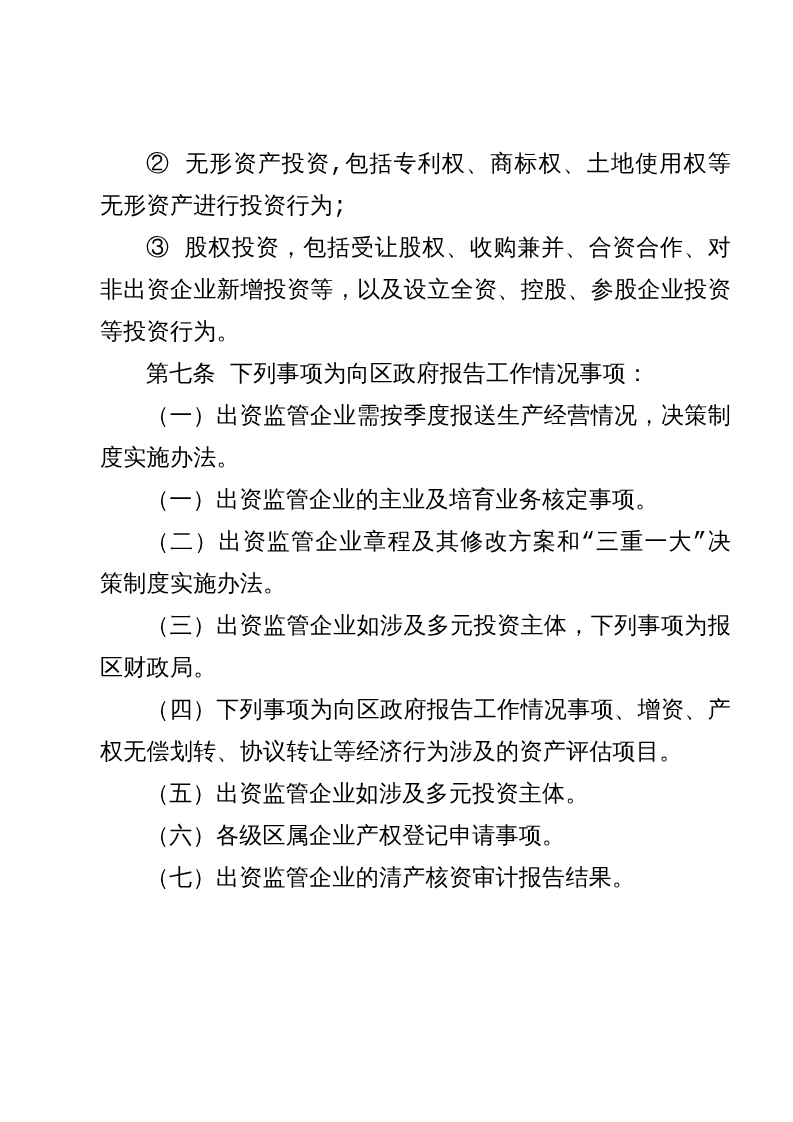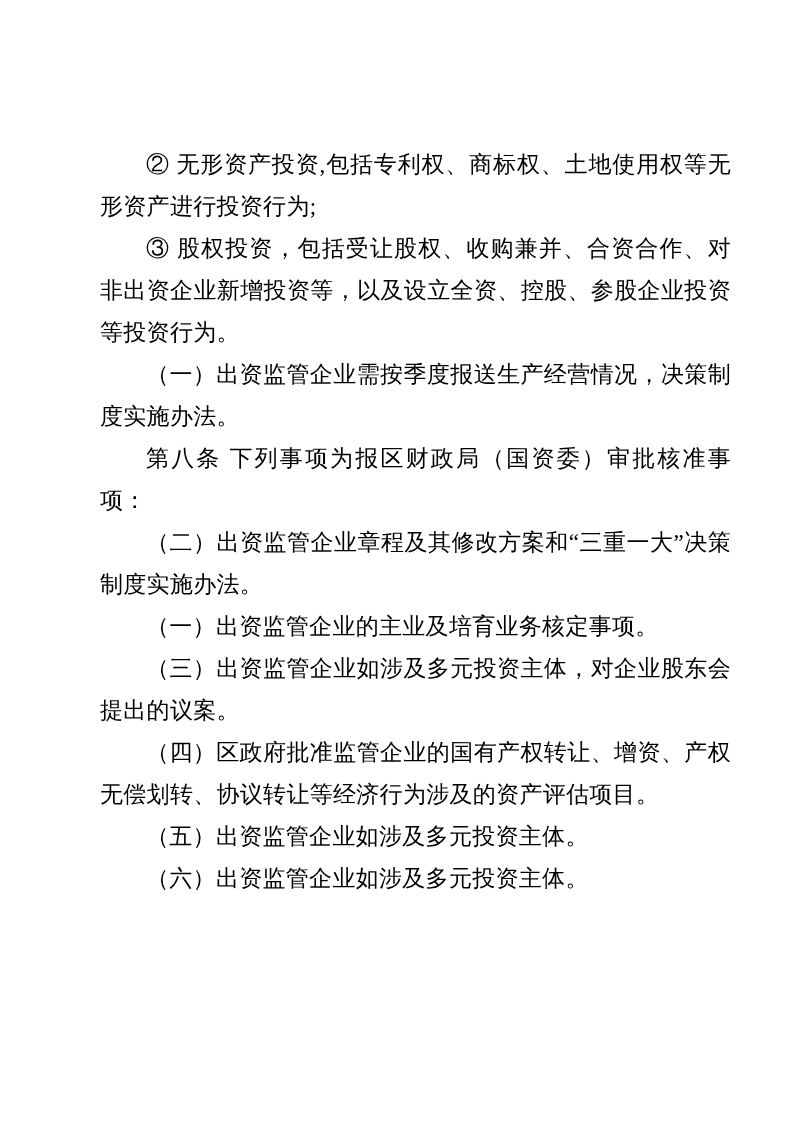--- a/index.html
+++ b/index.html
@@ -15,39 +15,40 @@
   .page {
     box-sizing: border-box;
     width: 793px;
     height: 1122px;
     background: #ffffff;
     padding: 144px 62px 0 100px;
   }
   .doc-body p {
     margin: 0;
     padding: 0;
-    font-family: Liberation Serif, serif;
+    font-family: Liberation Mono, monospace;
     font-size: 23px;
     line-height: 42px;
     color: #000000;
     text-align: justify;
     text-indent: 2em;
     word-break: break-all;
     letter-spacing: 0.3px;
   }
 </style>
 </head>
 <body>
 
 <div class="page">
   <div class="doc-body">
     <p>② 无形资产投资,包括专利权、商标权、土地使用权等无形资产进行投资行为;</p>
     <p>③ 股权投资，包括受让股权、收购兼并、合资合作、对非出资企业新增投资等，以及设立全资、控股、参股企业投资等投资行为。</p>
+    <p>第七条 下列事项为向区政府报告工作情况事项：</p>
     <p>（一）出资监管企业需按季度报送生产经营情况，决策制度实施办法。</p>
-    <p>第八条 下列事项为报区财政局（国资委）审批核准事项：</p>
+    <p>（一）出资监管企业的主业及培育业务核定事项。</p>
     <p>（二）出资监管企业章程及其修改方案和“三重一大”决策制度实施办法。</p>
-    <p>（一）出资监管企业的主业及培育业务核定事项。</p>
-    <p>（三）出资监管企业如涉及多元投资主体，对企业股东会提出的议案。</p>
-    <p>（四）区政府批准监管企业的国有产权转让、增资、产权无偿划转、协议转让等经济行为涉及的资产评估项目。</p>
+    <p>（三）出资监管企业如涉及多元投资主体，下列事项为报区财政局。</p>
+    <p>（四）下列事项为向区政府报告工作情况事项、增资、产权无偿划转、协议转让等经济行为涉及的资产评估项目。</p>
     <p>（五）出资监管企业如涉及多元投资主体。</p>
-    <p>（六）出资监管企业如涉及多元投资主体。</p>
+    <p>（六）各级区属企业产权登记申请事项。</p>
+    <p>（七）出资监管企业的清产核资审计报告结果。</p>
   </div>
 </div>
 
 </body></html>

